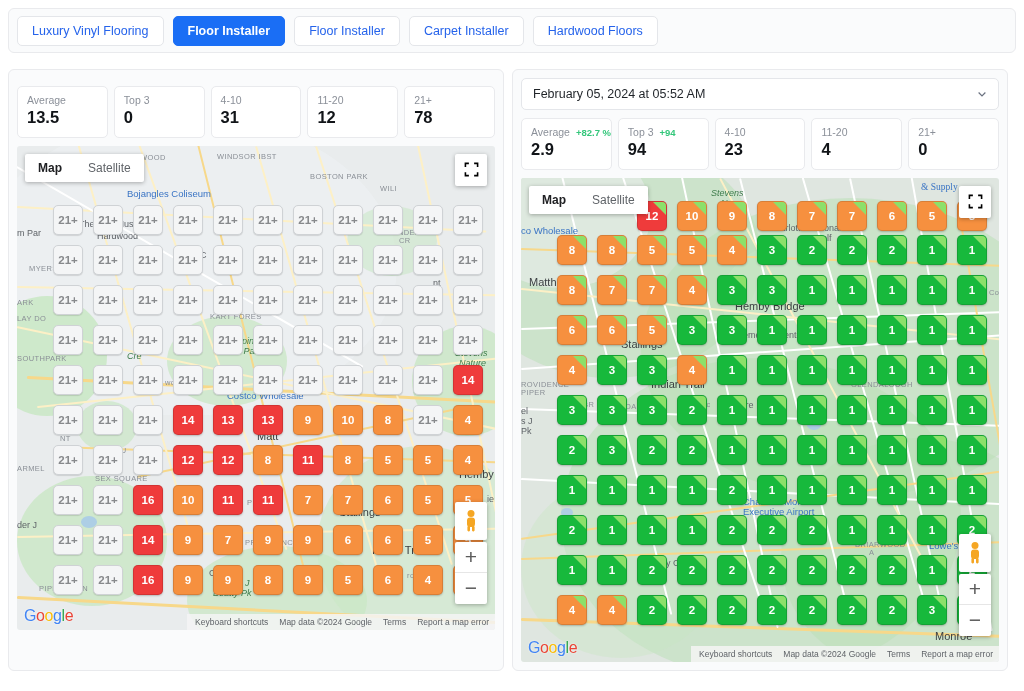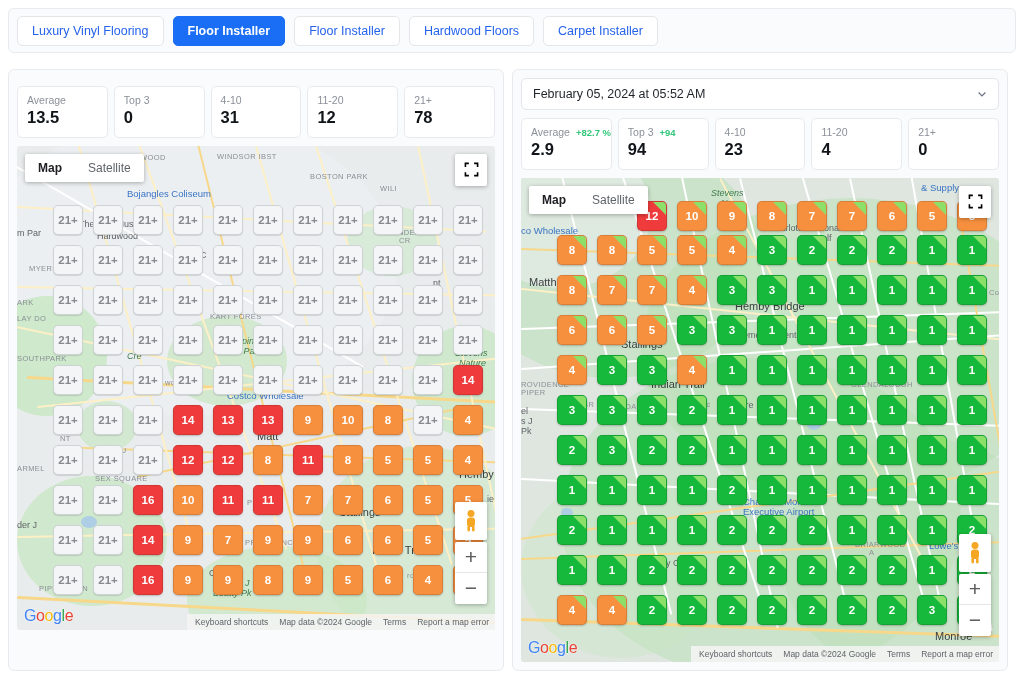--- a/index.html
+++ b/index.html
@@ -294,22 +294,22 @@
 </style>
 </head>
 <body>
 
 <div class="page">
 
   <div class="tabbar" id="tabbar">
       <div class="kw-tab">Luxury Vinyl Flooring</div>
       <div class="kw-tab active">Floor Installer</div>
       <div class="kw-tab">Floor Installer</div>
+      <div class="kw-tab">Carpet Installer</div>
       <div class="kw-tab">Hardwood Floors</div>
-      <div class="kw-tab">Carpet Installer</div>
     </div>
 
   <div class="panels">
 
     <div class="panel">
       <div class="stats" id="left-stats">
           <div class="stat">
             <div class="stat-top">
               <span class="stat-label">Average</span>
             </div>
@@ -860,21 +860,21 @@
             <div class="road white" style="left: 280px; top: -10px; width: 460px; height: 2.2px; transform: rotate(74deg); border-radius: 2.2px;"></div>
             <div class="road white" style="left: 390px; top: -10px; width: 470px; height: 2.2px; transform: rotate(80deg); border-radius: 2.2px;"></div>
             <div class="road white" style="left: 100px; top: -10px; width: 450px; height: 2px; transform: rotate(72deg); border-radius: 2px;"></div>
             <div class="road white" style="left: 220px; top: 0px; width: 460px; height: 2px; transform: rotate(76deg); border-radius: 2px;"></div>
             <div class="road white" style="left: 330px; top: 0px; width: 450px; height: 2px; transform: rotate(78deg); border-radius: 2px;"></div>
             <div class="road thin" style="left: 0px; top: 110px; width: 490px; height: 2.2px; transform: rotate(6deg); border-radius: 2.2px;"></div>
             <div class="road white" style="left: 0px; top: 190px; width: 480px; height: 2px; transform: rotate(-4deg); border-radius: 2px;"></div>
             <div class="road " style="left: 0px; top: 360px; width: 500px; height: 2.2px; transform: rotate(-8deg); border-radius: 2.2px;"></div>
             <div class="road thin" style="left: 200px; top: 0px; width: 430px; height: 2.2px; transform: rotate(62deg); border-radius: 2.2px;"></div>
             <div class="road " style="left: 440px; top: 40px; width: 400px; height: 2.2px; transform: rotate(80deg); border-radius: 2.2px;"></div>
-            <div class="plabel blue" style="left: 400px; top: 4px;">&amp; Supply</div>
+            <div class="plabel blue" style="left: 400px; top: 4px; font-family: Liberation Serif, serif;">&amp; Supply</div>
             <div class="plabel greenish" style="left: 190px; top: 10px;">Stevens</div>
             <div class="plabel greenish" style="left: 200px; top: 20px;">Na</div>
             <div class="plabel greenish" style="left: 198px; top: 30px;">zer</div>
             <div class="plabel " style="left: 280px; top: 22px;">En</div>
             <div class="plabel " style="left: 330px; top: 22px;">La</div>
             <div class="plabel " style="left: 372px; top: 22px;">olf</div>
             <div class="plabel blue" style="left: 0px; top: 47px;">co Wholesale</div>
             <div class="plabel " style="left: 248px; top: 45px;">Charlotte National</div>
             <div class="plabel " style="left: 294px; top: 55px;">Golf</div>
             <div class="plabel big" style="left: 8px; top: 98px;">Matthews</div>

